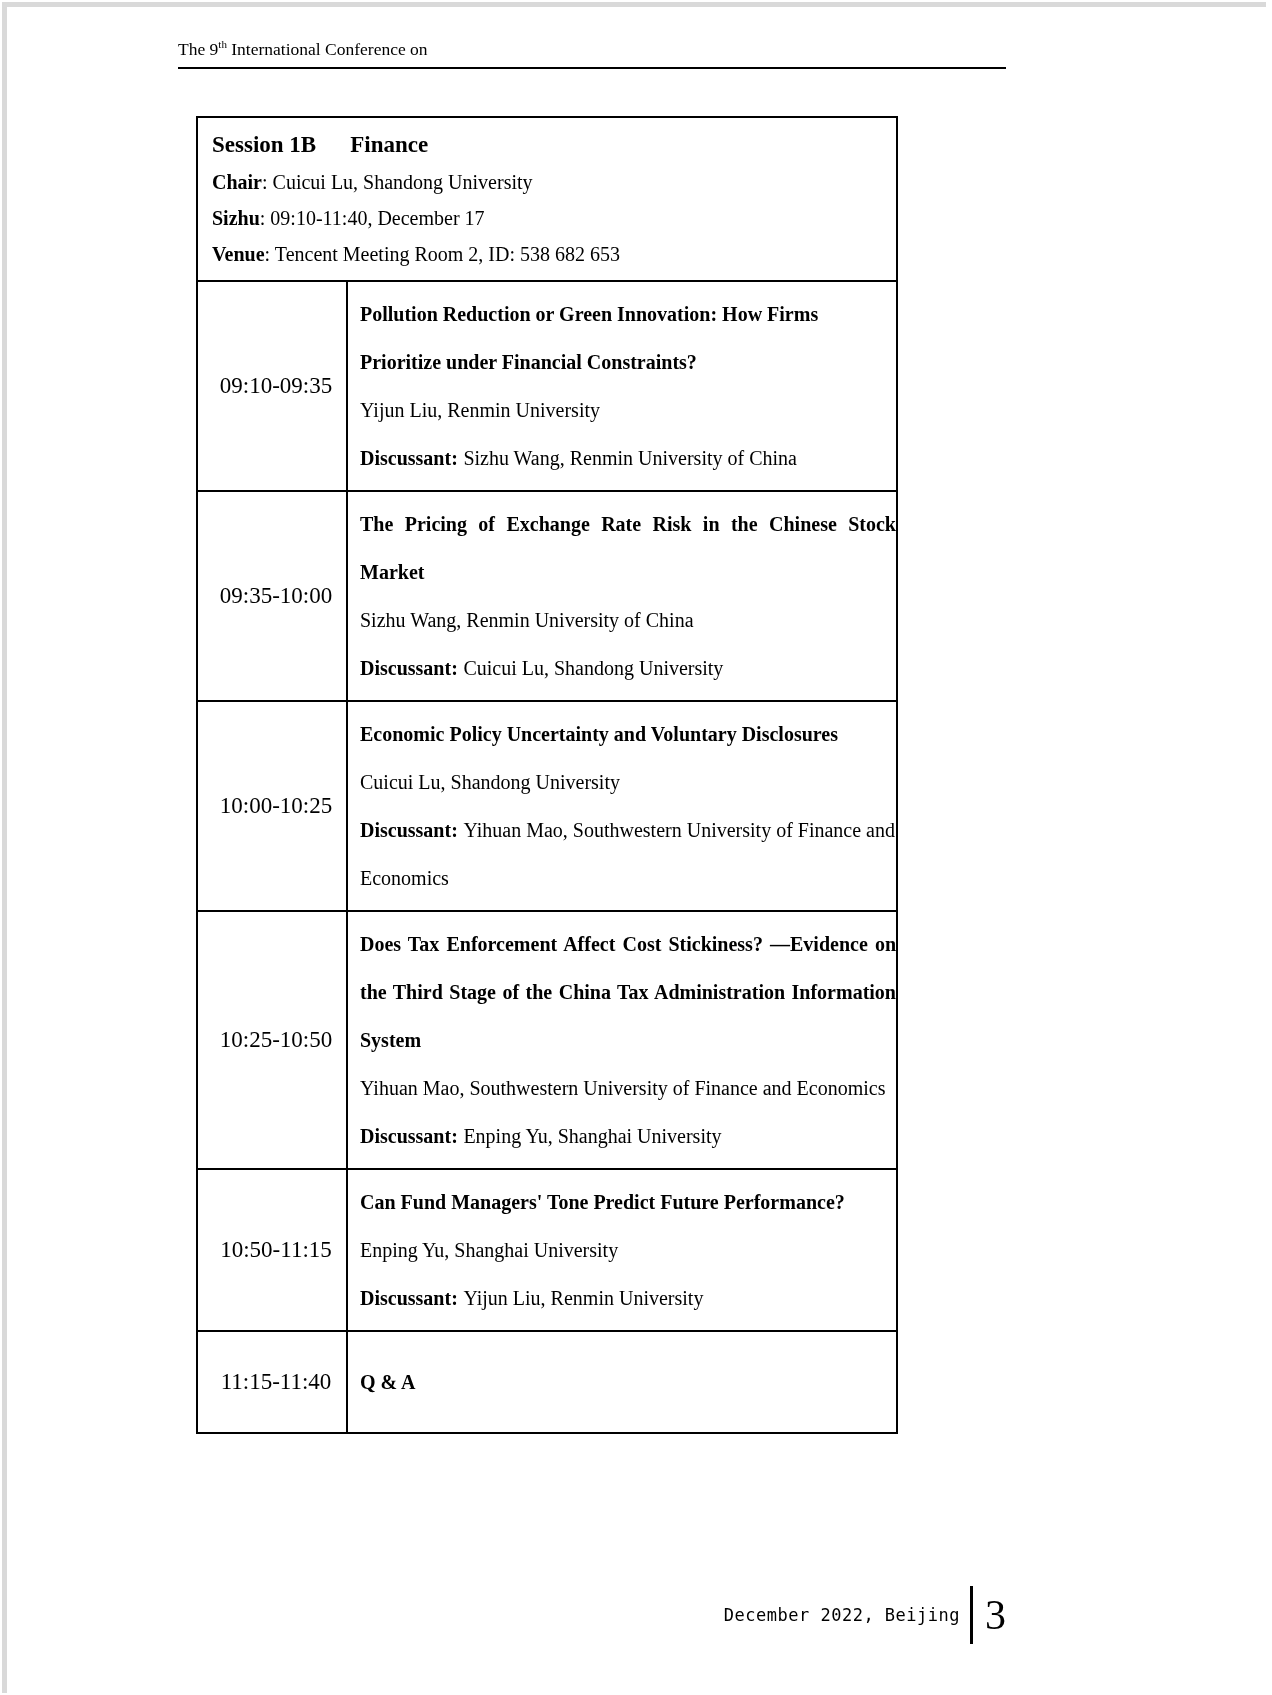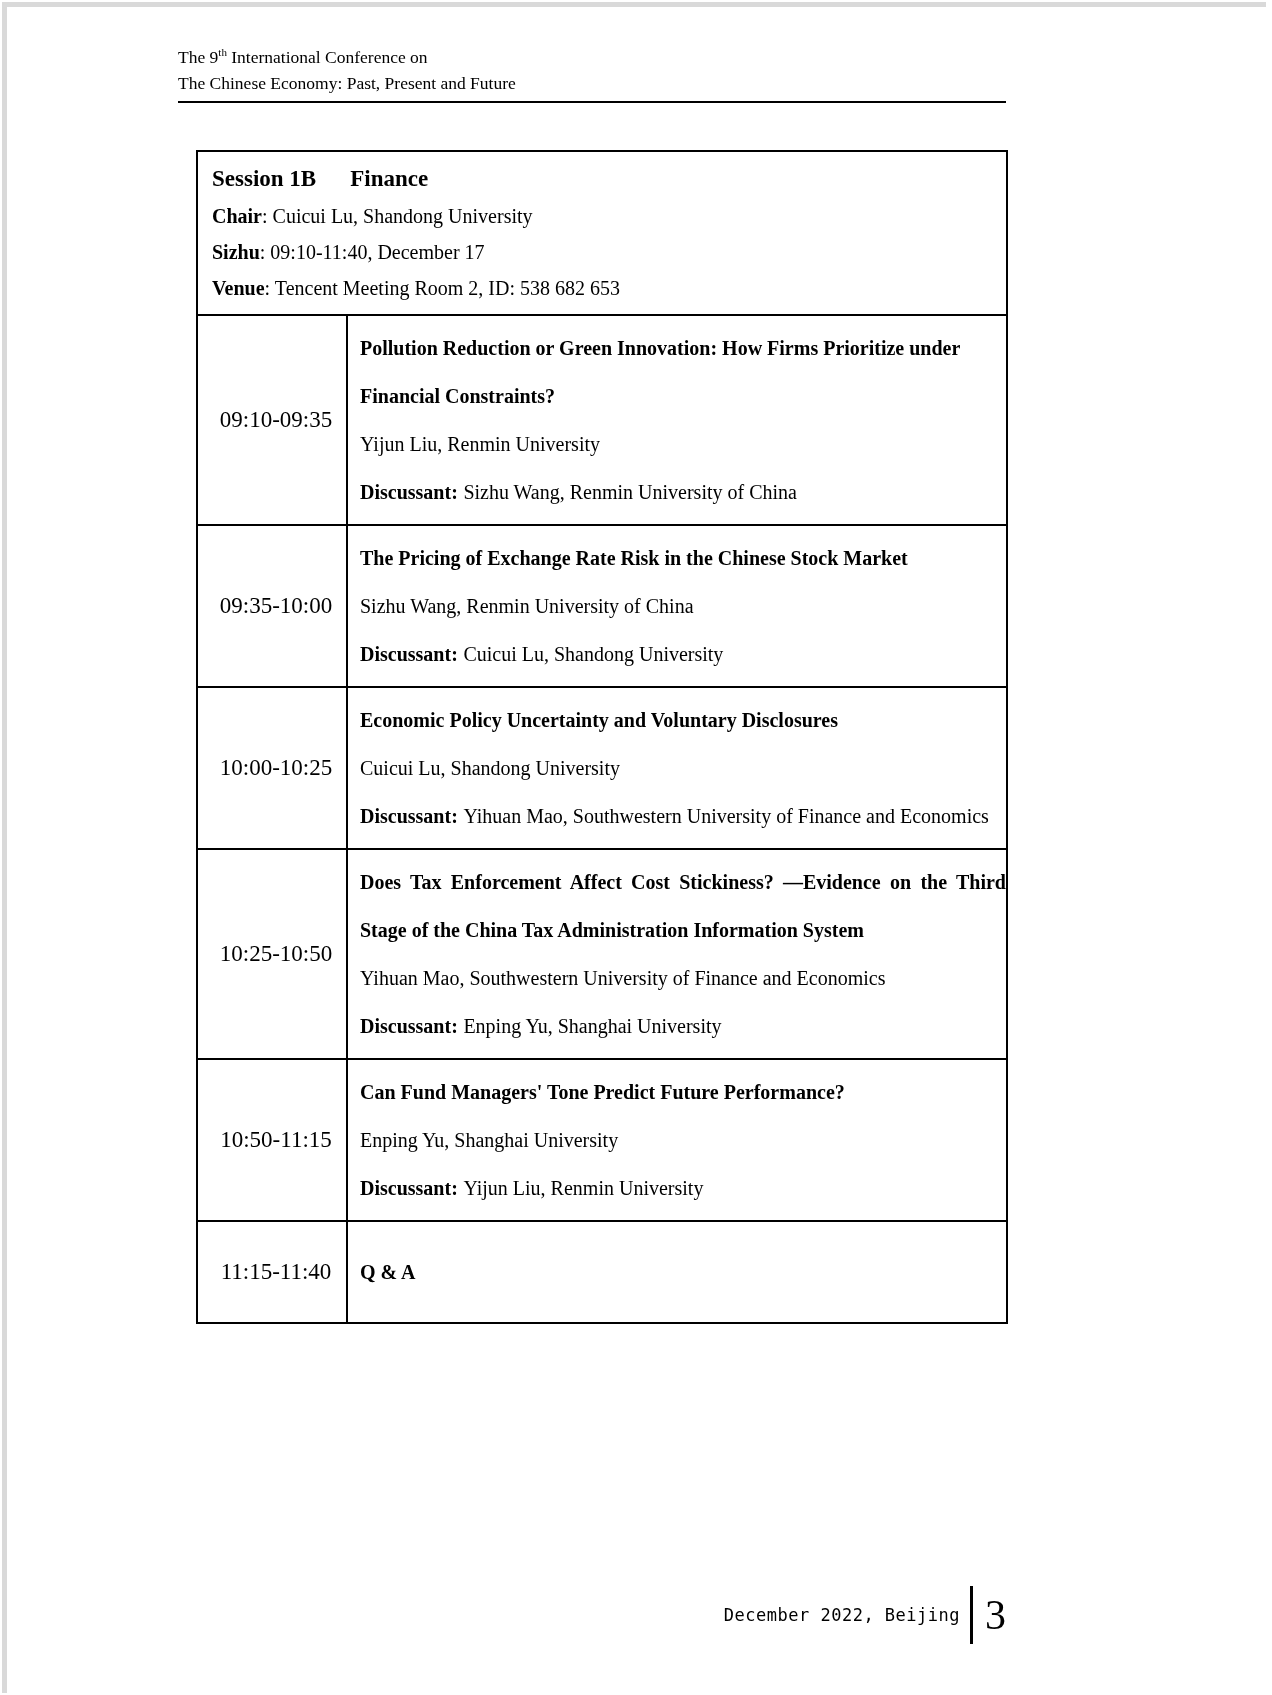--- a/index.html
+++ b/index.html
@@ -3,29 +3,29 @@
 <meta charset="utf-8">
 <style>
   * { margin: 0; padding: 0; box-sizing: border-box; }
   html, body { width: 1272px; height: 1695px; background: #ffffff; overflow: hidden; }
   body { position: relative; font-family: "Liberation Serif", "DejaVu Serif", serif; color: #000; }
 
   
   .edge-top  { position: absolute; left: 2px; top: 2px; width: 1264px; height: 5px; background: #d9d9d9; }
   .edge-left { position: absolute; left: 2px; top: 2px; width: 5px; height: 1691px; background: #d9d9d9; }
 
-  .content { position: absolute; left: 178px; top: 44px; width: 828px; }
+  .content { position: absolute; left: 178px; top: 36px; width: 828px; }
 
   
   .hdr { font-size: 17.5px; line-height: 26px; }
   .hdr sup { font-size: 11px; vertical-align: super; line-height: 0; }
   .hdr-rule { border: none; border-top: 2px solid #000; margin-top: 5px; }
 
   
-  .stable { margin: 47px 16px 16px 18px; width: 812px; border: 2px solid #000; }
+  .stable { margin: 47px 16px 16px 18px; width: 702px; border: 2px solid #000; }
 
   .session-head { padding: 10px 16px 8px 14px; }
   .session-title { font-size: 23px; font-weight: bold; line-height: 34px; margin-bottom: 2px; }
   .session-topic { margin-left: 34px; }
   .info-line { font-size: 20px; line-height: 36px; }
   .info-label { font-weight: bold; }
 
   .trow { display: flex; border-top: 2px solid #000; }
   .time-cell { width: 150px; flex: 0 0 150px; border-right: 2px solid #000;
                display: flex; align-items: center; justify-content: center;
@@ -52,21 +52,20 @@
 </head>
 <body>
 
 <div class="edge-top"></div>
 <div class="edge-left"></div>
 
 <div class="content">
 
   <div class="hdr">
     <div><span>The 9</span><sup>th</sup><span> International Conference on</span></div>
-    <div>The Chinese Economy: Past, Present and Future</div>
   </div>
   <hr class="hdr-rule">
 
   <div class="stable">
 
     <div class="session-head">
       <div class="session-title">
         <span>Session 1B</span><span class="session-topic">Finance</span>
       </div>
       <div class="info-line"><span class="info-label">Chair</span><span>: Cuicui Lu, Shandong University</span></div>

